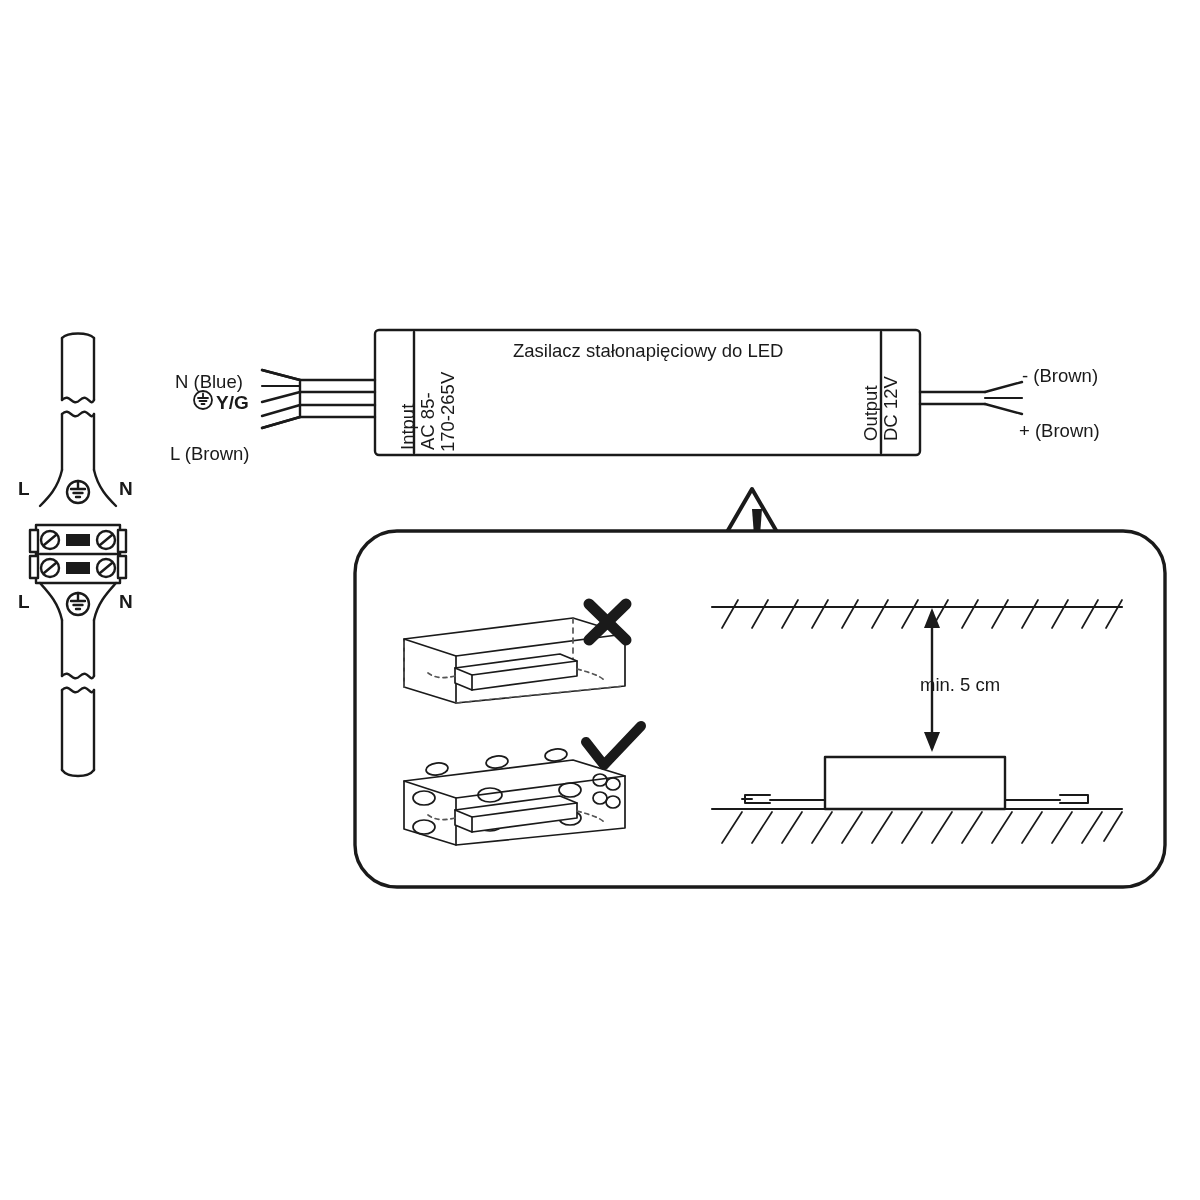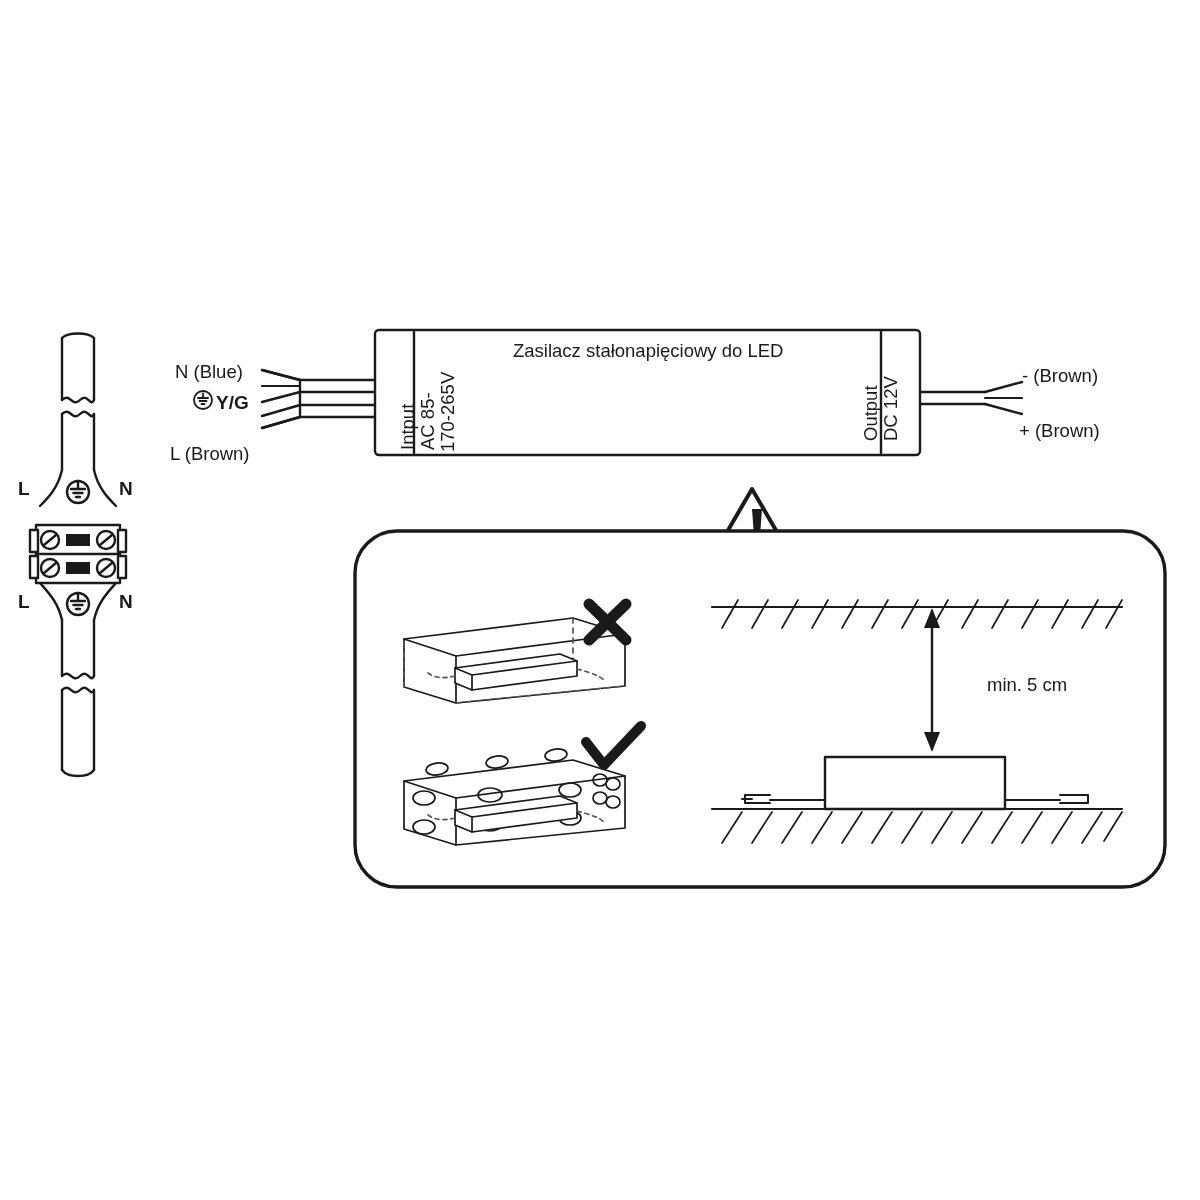--- a/index.html
+++ b/index.html
@@ -245,32 +245,32 @@
 
   <div class="lbl t18" style="left:513px; top:341px;">Zasilacz stałonapięciowy do LED</div>
 
   <div class="lbl t18 vert" style="left:398px; top:450px;">Intput</div>
   <div class="lbl t18 vert" style="left:418px; top:450px;">AC 85-</div>
   <div class="lbl t18 vert" style="left:438px; top:452px;">170-265V</div>
 
   <div class="lbl t18 vert" style="left:861px; top:441px;">Output</div>
   <div class="lbl t18 vert" style="left:881px; top:441px;">DC 12V</div>
 
-  <div class="lbl t18" style="left:175px; top:362px;">N (Blue)</div>
+  <div class="lbl t18" style="left:175px; top:372px;">N (Blue)</div>
   <div class="lbl t19b" style="left:216px; top:393px;">Y/G</div>
   <div class="lbl t18" style="left:170px; top:444px;">L (Brown)</div>
 
   <svg style="position:absolute; left:192px; top:389px; width:22px; height:22px;" viewBox="0 0 22 22">
     <circle cx="11" cy="11" r="9" fill="none" stroke="#1a1a1a" stroke-width="1.8"></circle>
     <path d="M6,9 L16,9 M7.5,12 L14.5,12 M9.5,15 L12.5,15 M11,4.5 L11,9" fill="none" stroke="#1a1a1a" stroke-width="1.8" stroke-linecap="round"></path>
   </svg>
 
   <div class="lbl t18" style="left:1022px; top:366px;">- (Brown)</div>
   <div class="lbl t18" style="left:1019px; top:421px;text-align:center;">+ (Brown)</div>
 
   <div class="lbl t19b" style="left:18px; top:479px;">L</div>
   <div class="lbl t19b" style="left:119px; top:479px;">N</div>
   <div class="lbl t19b" style="left:18px; top:592px;">L</div>
   <div class="lbl t19b" style="left:119px; top:592px;">N</div>
 
-  <div class="lbl t18" style="left:987px; top:675px;">min. 5 cm</div>
+  <div class="lbl t18" style="left:920px; top:675px;">min. 5 cm</div>
 
 </div>
 
 </body></html>

